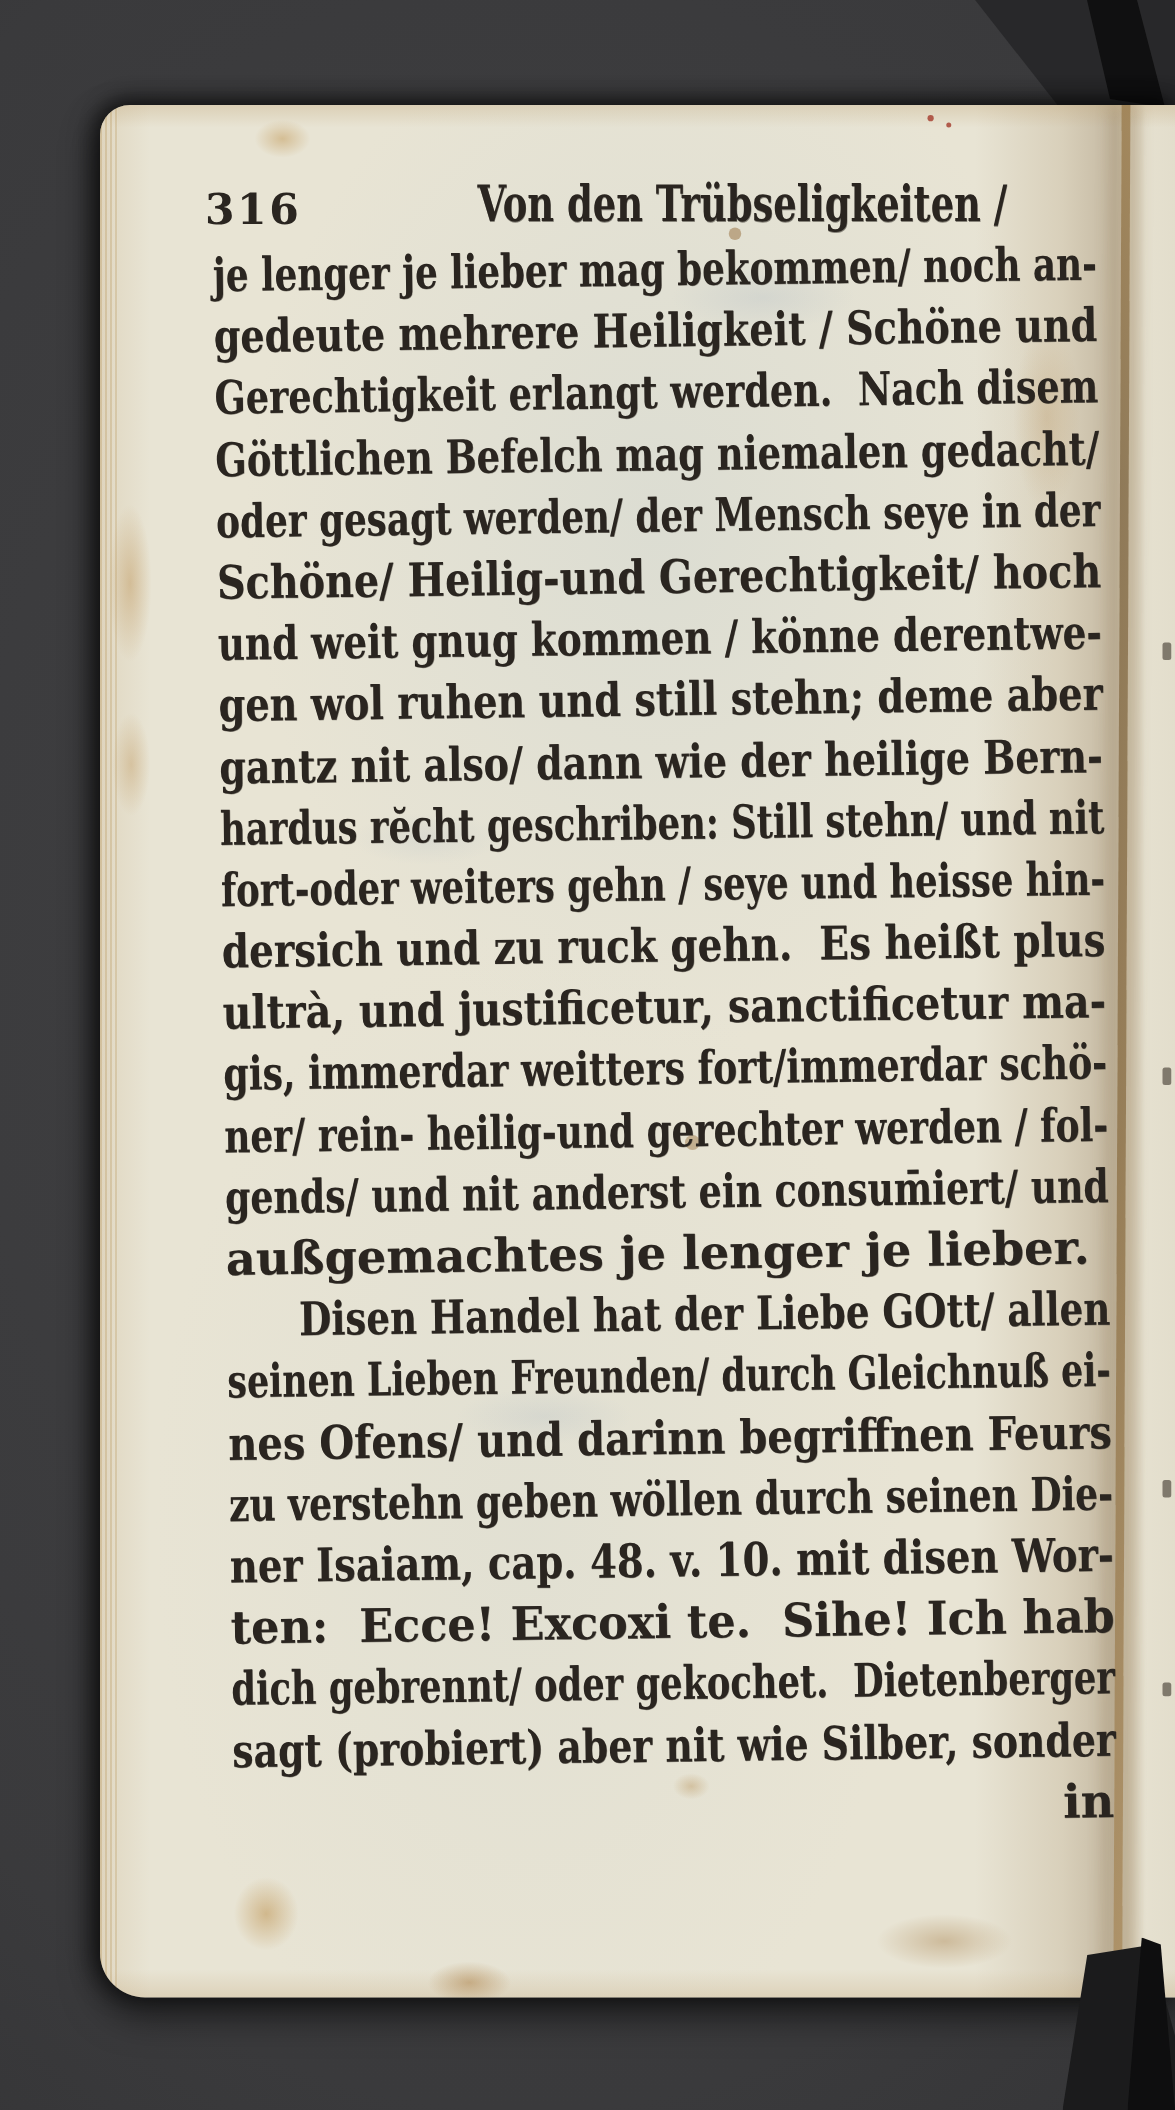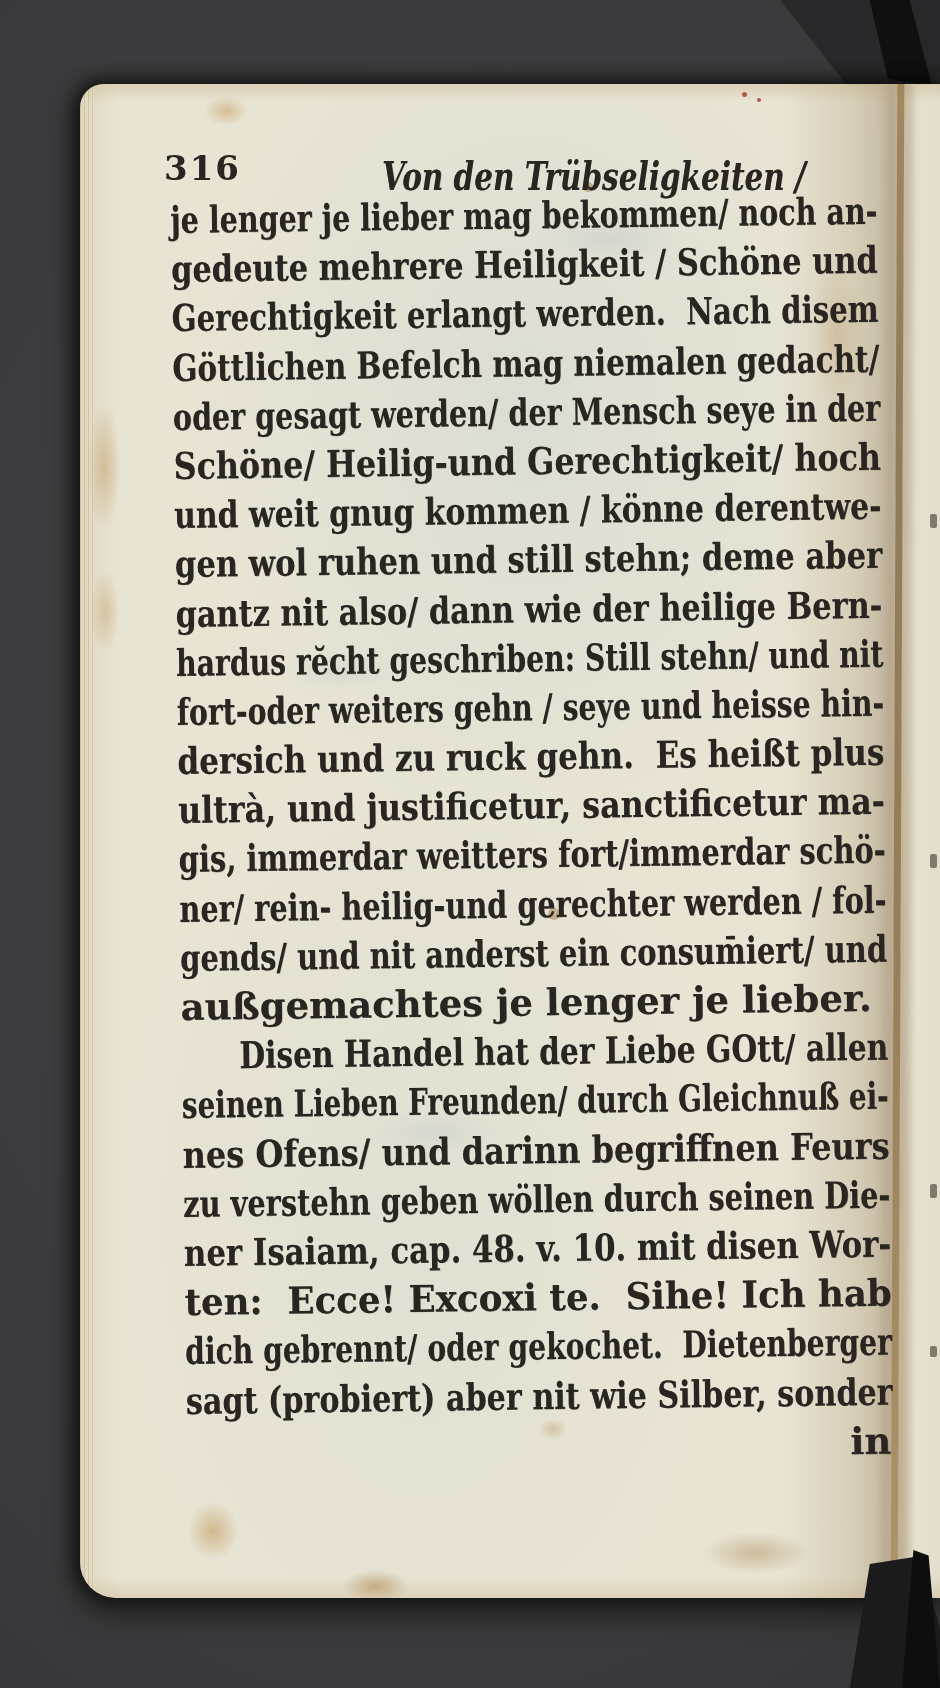--- a/index.html
+++ b/index.html
@@ -48,21 +48,21 @@
   #s11{left:258px;top:1018px;width:195px;height:62px;background:radial-gradient(50% 50%, rgba(140,160,185,.14), rgba(140,160,185,0) 72%);}
   #s12{left:503px;top:98px;width:10px;height:10px;background:rgba(150,110,60,.5);}
   #s13{left:468px;top:824px;width:12px;height:12px;background:rgba(150,110,60,.45);}
   .speck-red{position:absolute;width:5px;height:5px;border-radius:50%;background:#a43a2a;opacity:.8;}
   #r1{left:662px;top:8px;} #r2{left:677px;top:14px;width:4px;height:4px;}
   .ftext{position:absolute;left:850px;width:7px;height:14px;background:#4a4238;opacity:.65;border-radius:2px;}
   #f1{top:430px;} #f2{top:770px;} #f3{top:1100px;} #f4{top:1262px;height:11px;}
 
   .header{position:absolute;left:84px;top:56px;width:714px;height:54px;color:#2a2520;}
   .pagenum{position:absolute;left:0;top:8px;font-size:34px;font-weight:700;letter-spacing:2px;}
-  .title-wrap{position:absolute;left:218px;top:12px;width:424px;height:52px;font-style:italic;}
+  .title-wrap{position:absolute;left:218px;top:0;width:424px;height:52px;}
   #title-text{display:inline-block;white-space:pre;font-size:40px;font-weight:700;transform-origin:0 50%;
     text-shadow:.4px .4px 0 rgba(42,37,32,.5);}
 
   .textblock{position:absolute;left:90px;top:112px;width:707px;color:#2a2520;
     font-size:37px;line-height:49.2px;font-weight:700;
     transform:rotate(-.75deg);transform-origin:0 0;}
   .line{height:49.2px;white-space:pre;text-shadow:.4px .4px 0 rgba(42,37,32,.45);}
   .line > span{display:inline-block;white-space:pre;transform-origin:0 50%;}
   .line.catchword{text-align:right;padding-right:2px;}
 </style>

